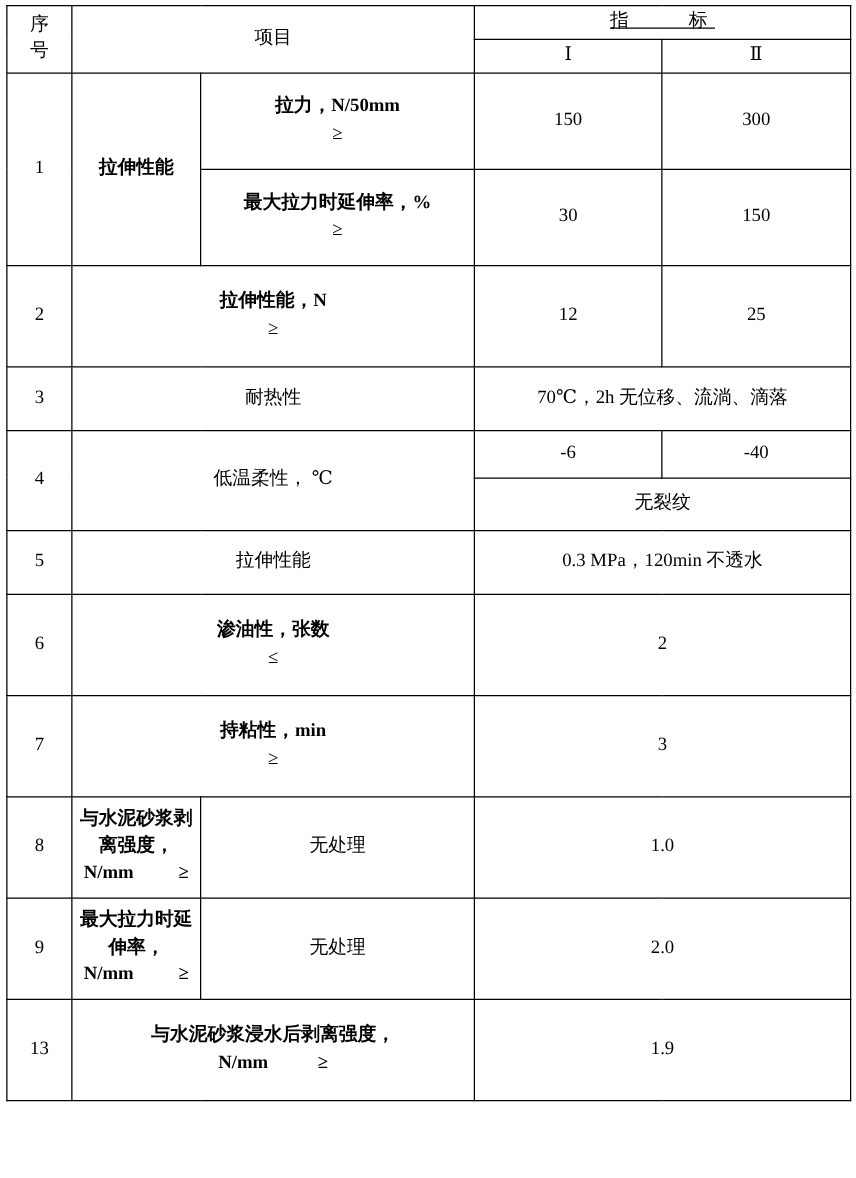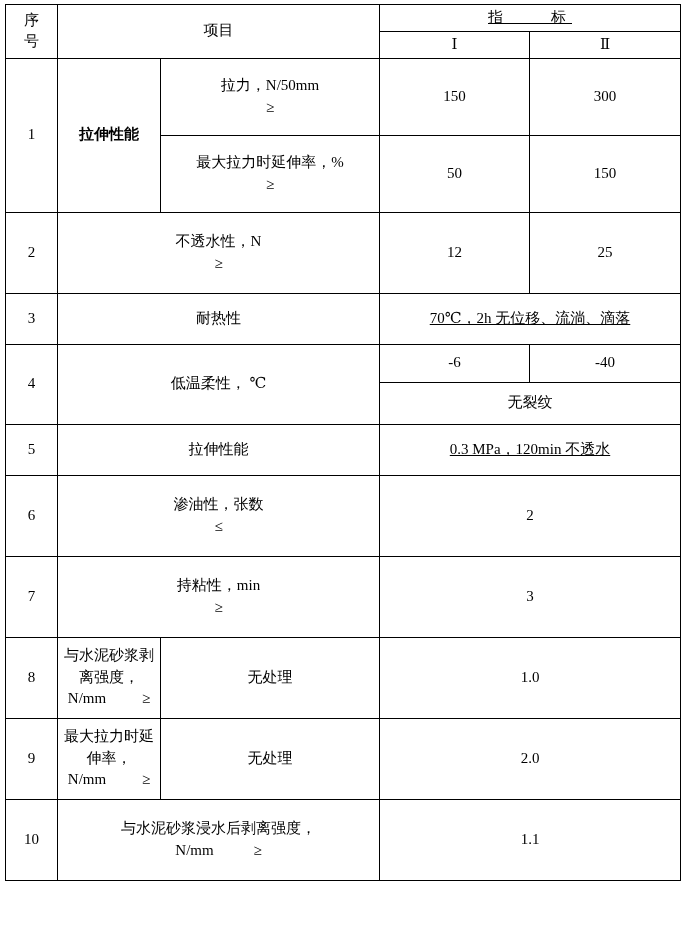--- a/index.html
+++ b/index.html
@@ -62,25 +62,25 @@
     font-weight: bold;
   }
   .val {
     font-size: 15px;
   }
   .tall {
     height: 46px;
   }
   .nowrap {
     white-space: nowrap;
-    text-decoration: underline;
   }
   .pairline {
     display: block;
     width: 100%;
+    font-weight: bold;
   }
 </style>
 </head>
 <body>
 
 <div id="sheet">
   <table class="spec">
     <colgroup>
       <col style="width:52px">
       <col style="width:103px">
@@ -113,28 +113,28 @@
         </td>
         <td class="val">150</td>
         <td class="val">300</td>
       </tr>
 
       <tr>
         <td style="height:72px">
           <span class="pairline">最大拉力时延伸率，%</span>
           <span class="ge-line">≥</span>
         </td>
-        <td class="val">50</td>
+        <td class="val">30</td>
         <td class="val">150</td>
       </tr>
 
       <tr>
         <td class="seq">2</td>
         <td colspan="2" style="height:76px">
-          <span class="pairline">不透水性，N</span>
+          <span class="pairline">拉伸性能，N</span>
           <span class="ge-line">≥</span>
         </td>
         <td class="val">12</td>
         <td class="val">25</td>
       </tr>
 
       <tr>
         <td class="seq tall">3</td>
         <td colspan="2">耐热性</td>
         <td colspan="2" class="val nowrap">70℃，2h 无位移、流淌、滴落</td>
@@ -195,25 +195,25 @@
           <span class="pairline">
             <span>N/mm</span>
             <span style="display:inline-block;width:32px"></span><span>≥</span>
           </span>
         </td>
         <td>无处理</td>
         <td colspan="2" class="val">2.0</td>
       </tr>
 
       <tr>
-        <td class="seq">10</td>
+        <td class="seq">13</td>
         <td colspan="2" style="height:76px">
           <span class="pairline">与水泥砂浆浸水后剥离强度，</span>
           <span class="pairline">
             <span>N/mm</span>
             <span style="display:inline-block;width:36px"></span><span>≥</span>
           </span>
         </td>
-        <td colspan="2" class="val">1.1</td>
+        <td colspan="2" class="val">1.9</td>
       </tr>
     </tbody>
   </table>
 </div>
 
 </body></html>

